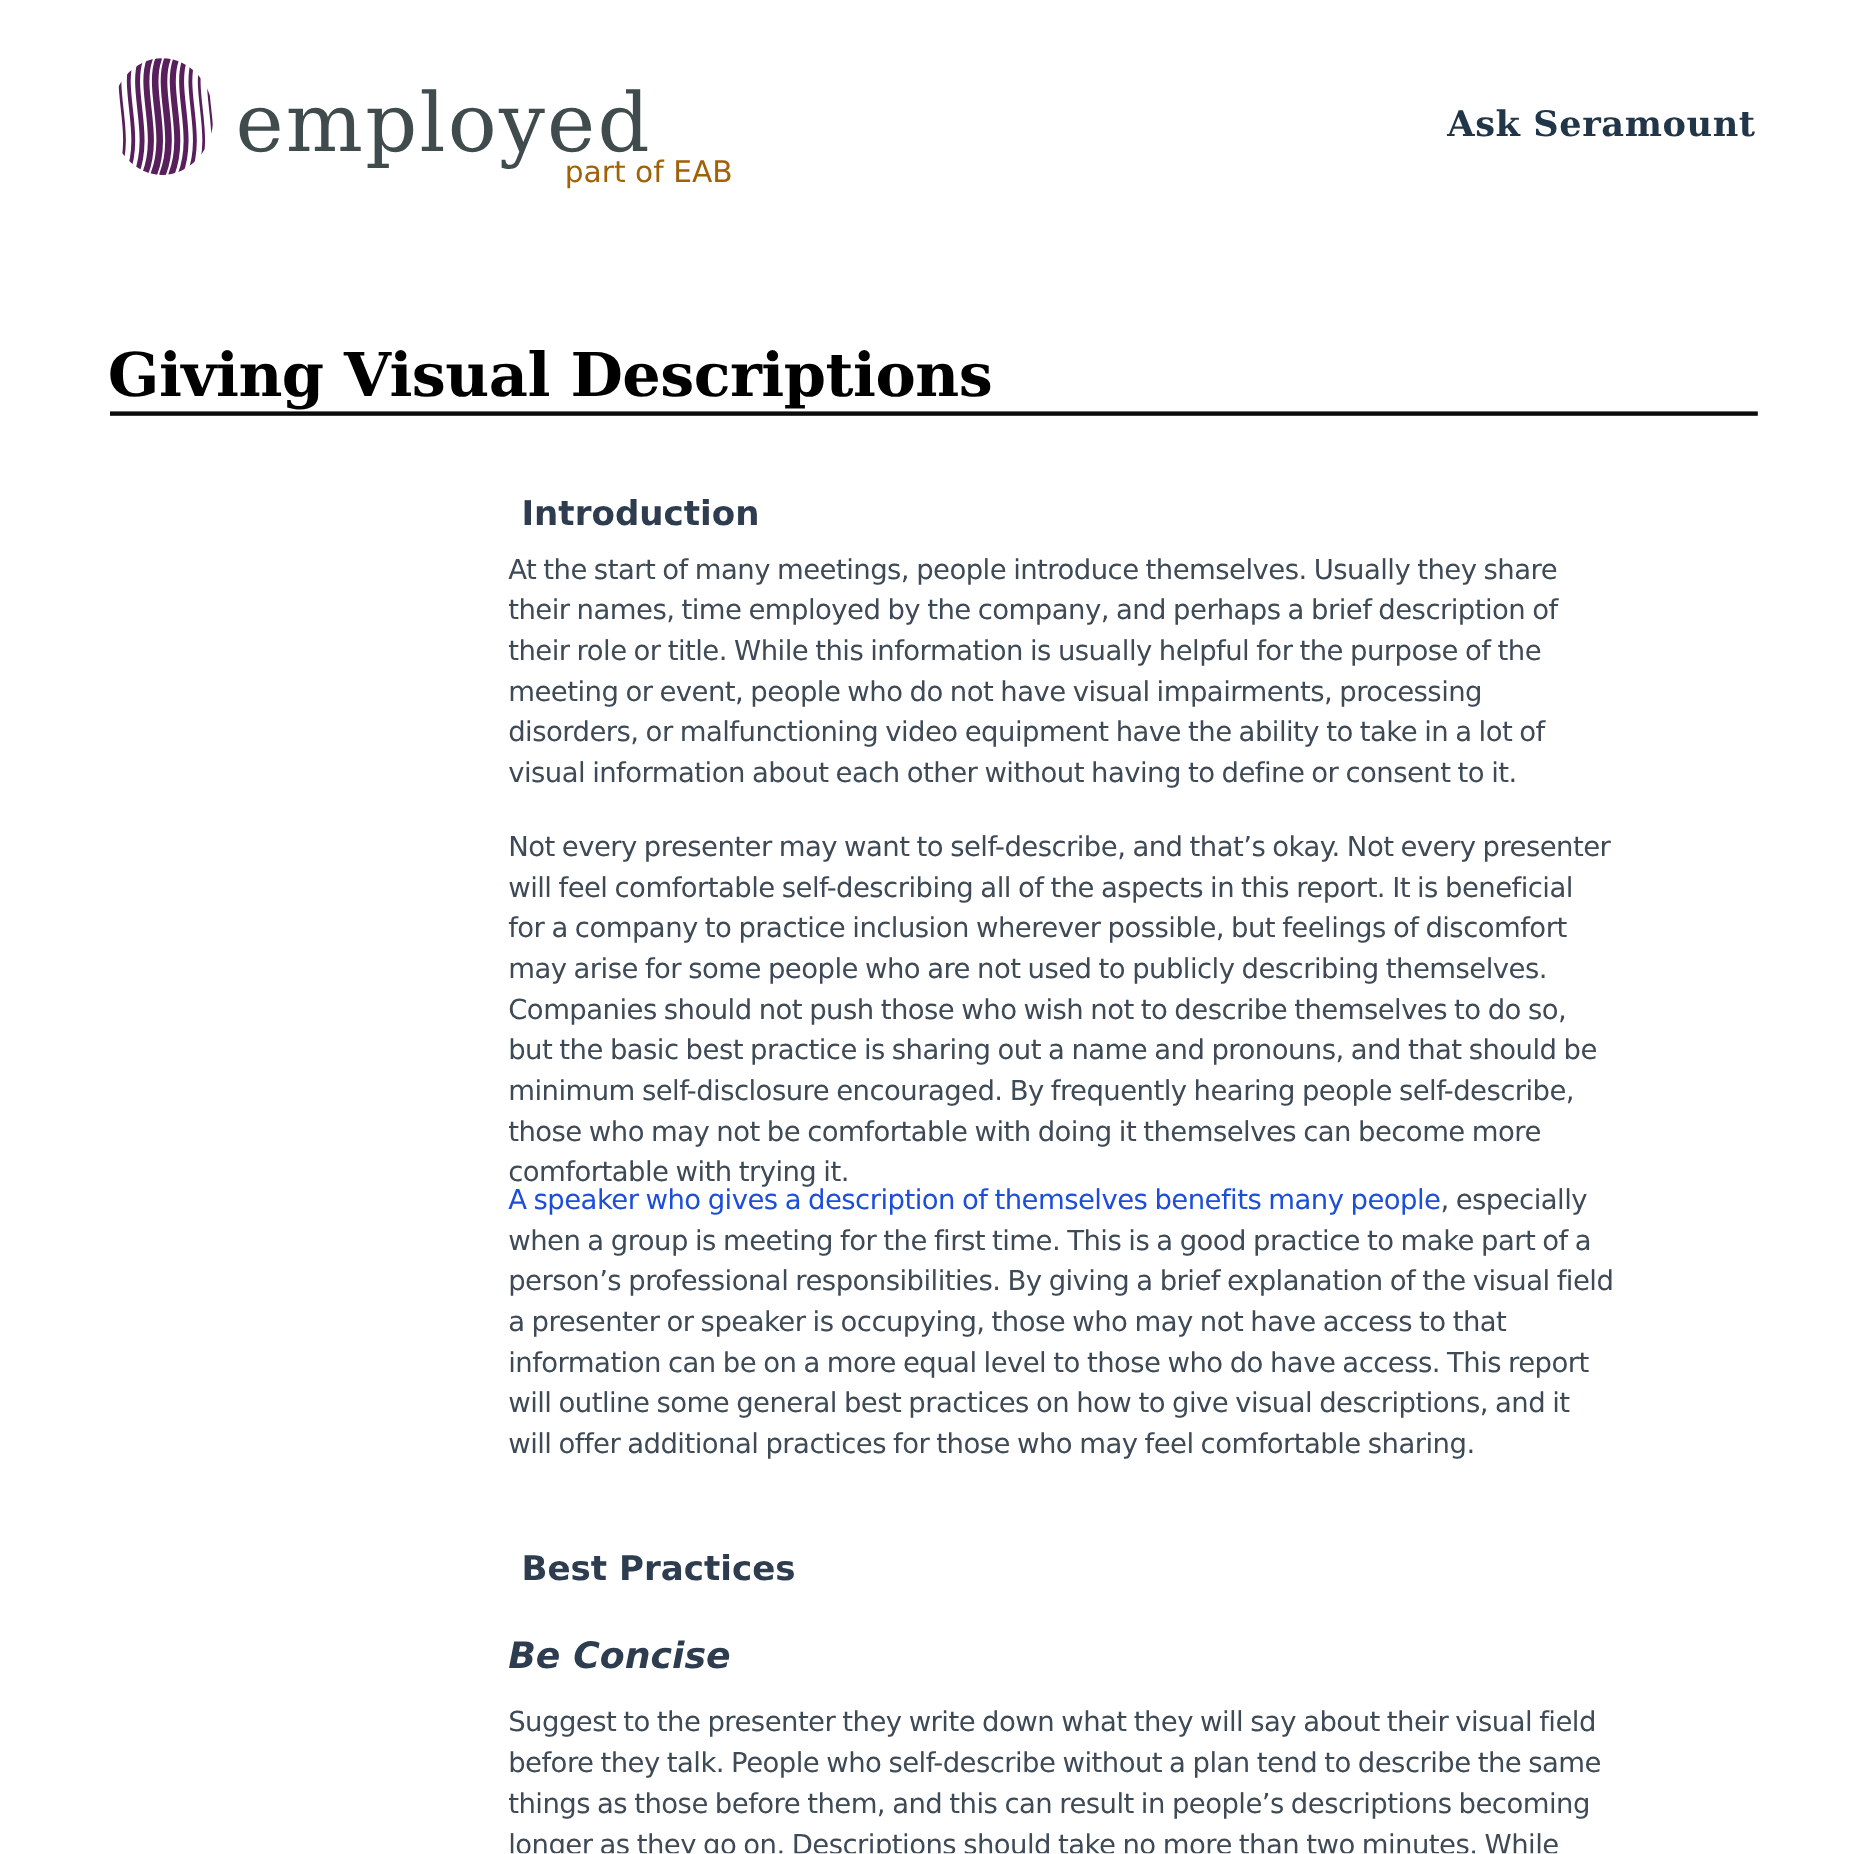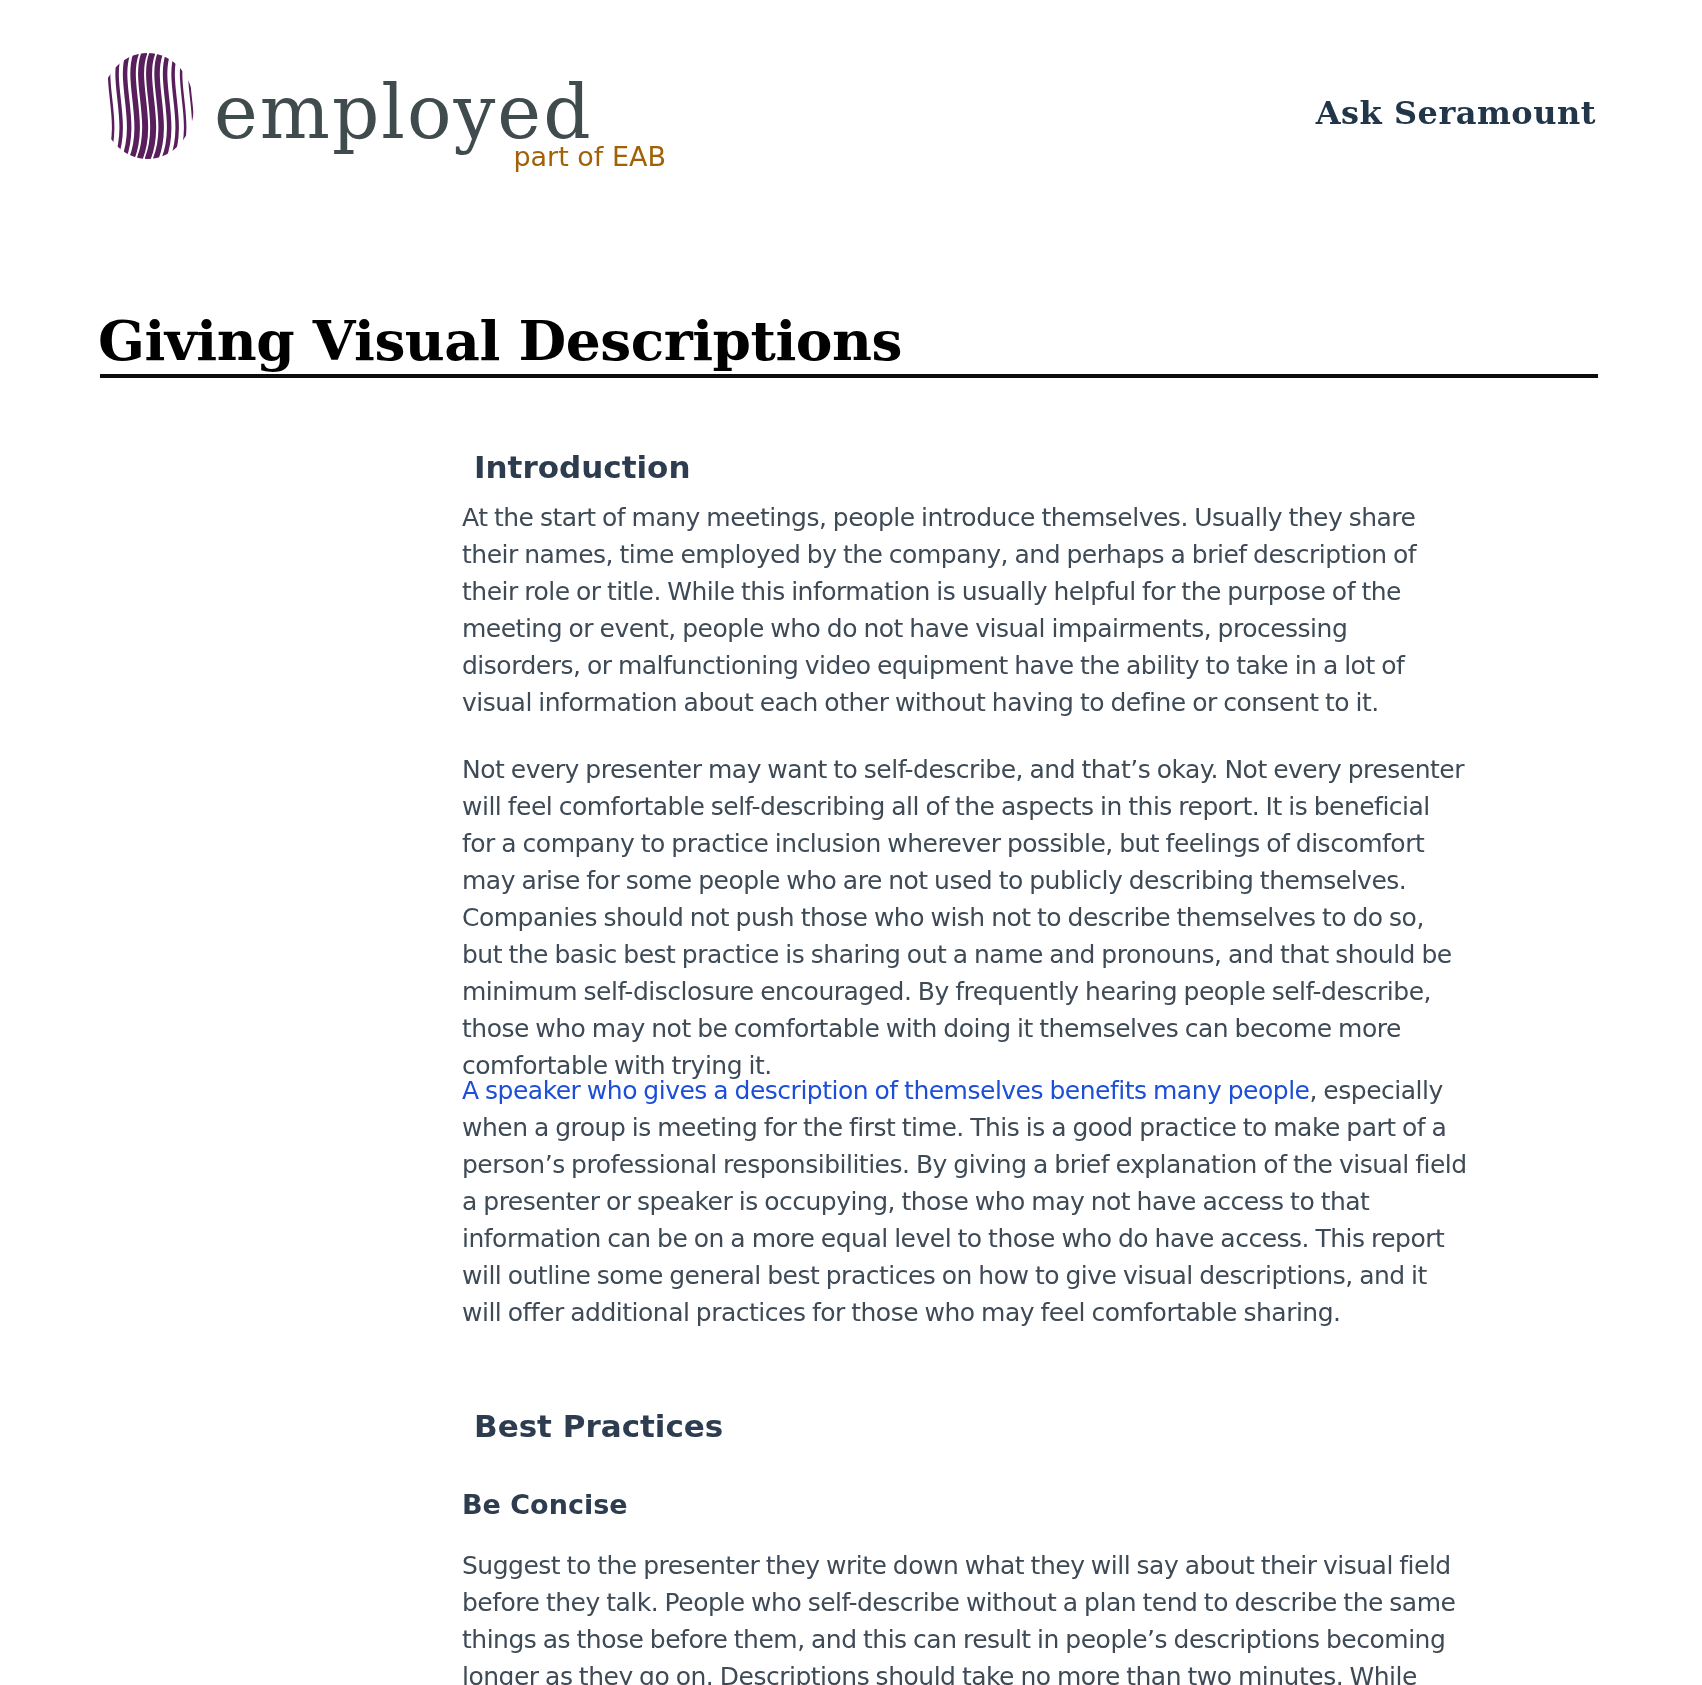--- a/index.html
+++ b/index.html
@@ -90,24 +90,25 @@
     color: #2d3c4e;
     letter-spacing: 0;
   }
   .h-intro { top: 437px; }
   .h-bp    { top: 1396px; }
   .doc-h3 {
     position: absolute;
     left: 462px;
     top: 1489px;
     margin: 0;
-    font-size: 27px;
+    font-size: 33px;
     line-height: 32px;
     font-weight: 700;
     color: #2d3c4e;
+    font-style: italic;
   }
   .doc-p {
     position: absolute;
     left: 462px;
     width: 1005px;
     margin: 0;
     font-size: 25px;
     line-height: 37px;
     color: #3e4a56;
     letter-spacing: -0.5px;

